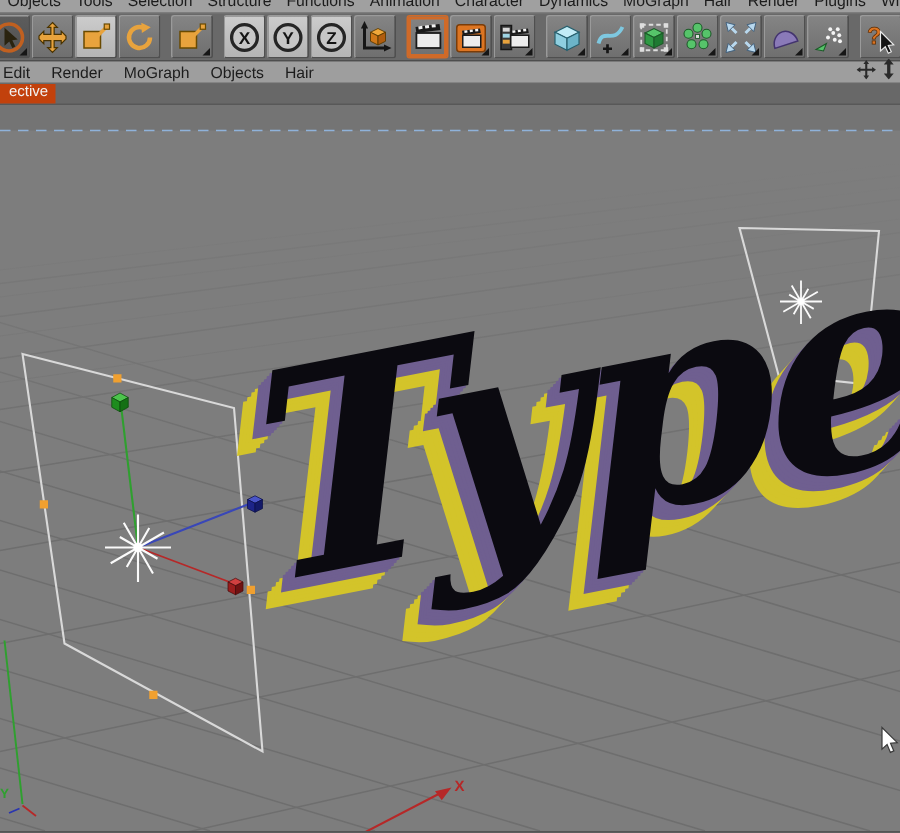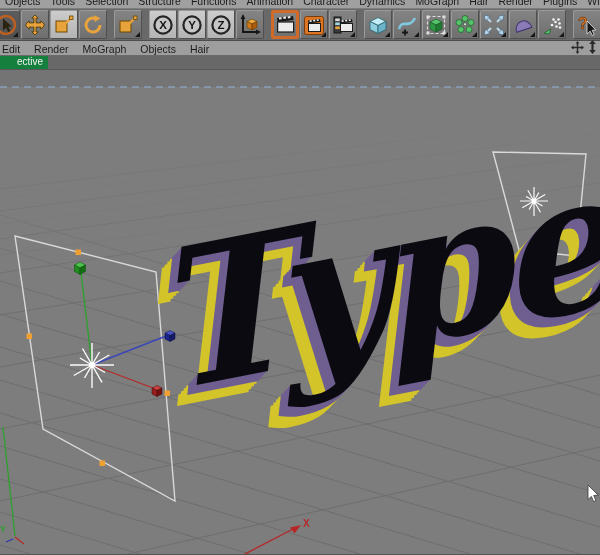--- a/index.html
+++ b/index.html
@@ -25,21 +25,21 @@
     border-left:5px solid transparent;border-bottom:5px solid #161616;}
   
   .menubar-2{position:relative;height:15px;background:#9e9e9e;display:flex;align-items:flex-end;
     border-bottom:1px solid #6a6a6a;box-sizing:border-box;}
   .menubar-2 span.mi{font-size:10.5px;color:#1c1c1c;padding:0 7px;white-space:nowrap;}
   .menubar-2 span.first{margin-left:-5px;}
   .vp-ctrls{position:absolute;right:3px;top:0;height:15px;display:flex;align-items:center;gap:4px;}
   
   .vp-head{height:14px;background:#686868;border-bottom:1px solid #585858;box-sizing:border-box;
     display:flex;align-items:center;}
-  .vp-label{font-size:10px;color:#f2f2f2;background:#15803d;padding:0px 5px 1px 17px;line-height:12px;}
+  .vp-label{font-size:10px;color:#f2f2f2;background:#c2410c;padding:0px 5px 1px 6px;line-height:12px;}
   
   .viewport{position:relative;width:600px;height:484px;background:#7d7d7d;}
   .viewport svg{display:block;}
   .t3d{font-family:"DejaVu Serif", serif;font-style:italic;font-weight:bold;letter-spacing:-6px;}
 </style>
 </head>
 <body>
 
 <div class="screen">
 

